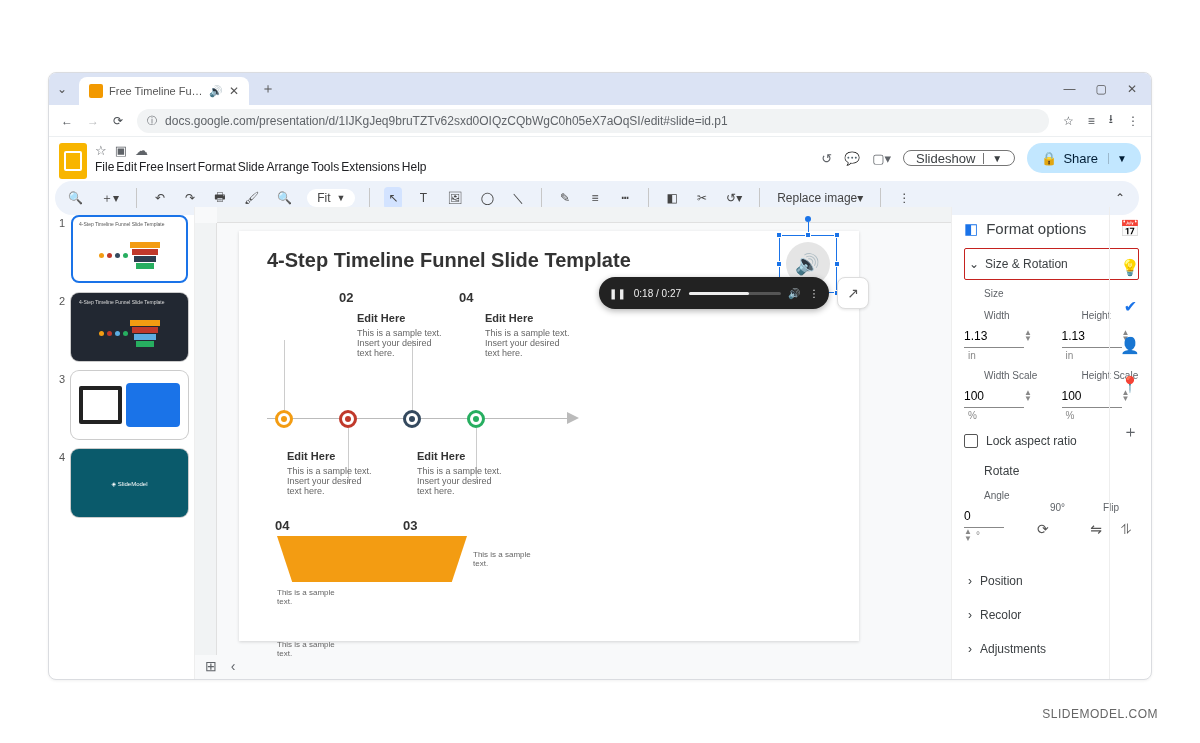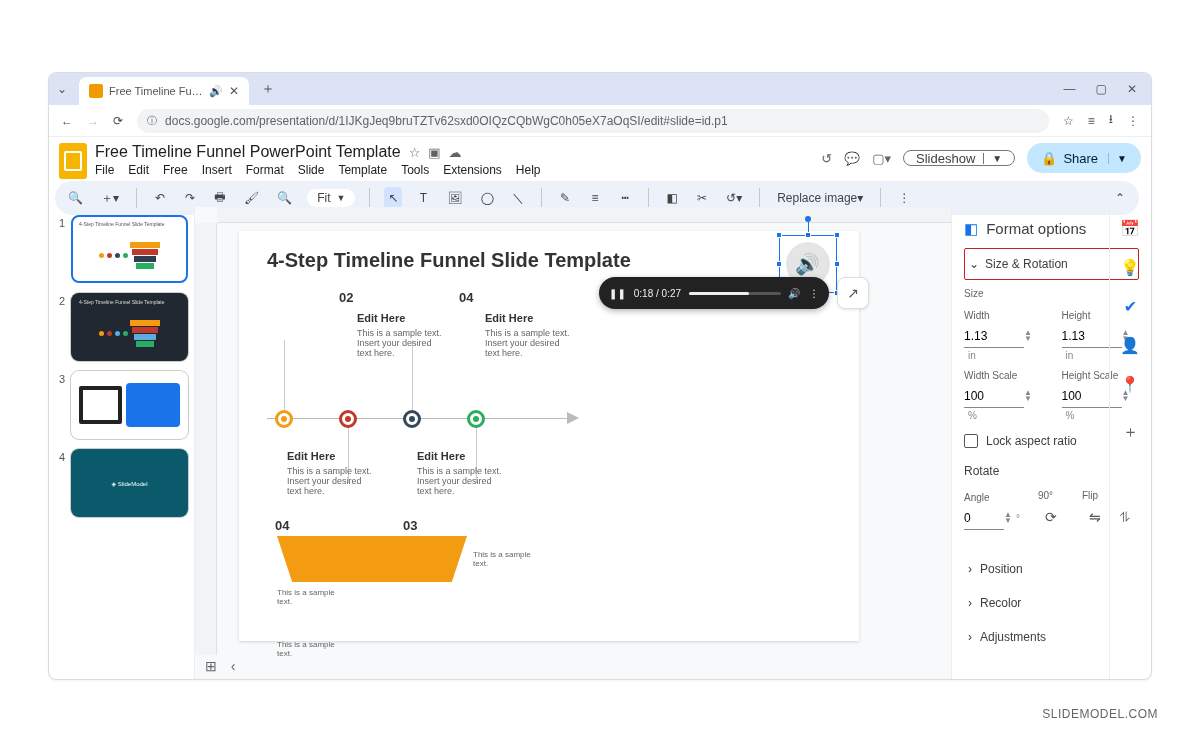--- a/index.html
+++ b/index.html
@@ -23,21 +23,21 @@
 .addr-row .url-box { flex: 1; display: flex; gap: 8px; align-items: center; height: 24px; background: #f1f3f4; border-radius: 14px; padding: 0 10px; color: #5f6368; }
 .addr-row .url-box .lock { font-size: 10px; }
 
 
 .app-title { display: flex; align-items: flex-start; padding: 6px 10px 0 10px; gap: 8px; }
 .slides-logo { width: 28px; height: 36px; background: #f8b500; border-radius: 3px; position: relative; }
 .slides-logo::after { content:''; position:absolute; left:5px; right:5px; top:8px; bottom:8px; border:2px solid #fff; border-radius:2px; }
 .app-name { font-size: 16px; color: #202124; }
 .title-line { display:flex; align-items:center; gap:8px; }
 .title-icon { color:#5f6368; font-size:13px; }
-.menubar { display:flex; gap:14px; font-size:12px; color:#202124; margin-top:2px; }
+.menubar { display:flex; gap:2px; font-size:12px; color:#202124; margin-top:2px; }
 .title-right { margin-left:auto; display:flex; align-items:center; gap:12px; }
 .slideshow-btn { display:flex; align-items:center; height:16px; border:1px solid #757575; border-radius:18px; padding:0 12px; font-size:13px; color:#3c4043; }
 .slideshow-drop { border-left:1px solid #757575; padding-left:8px; margin-left:8px; font-size:10px; }
 .share-btn { display:flex; align-items:center; gap:6px; height:30px; background:#c2e7ff; border-radius:18px; padding:0 14px; font-size:13px; color:#001d35; }
 .share-drop { border-left:1px solid rgba(0,0,0,.2); padding-left:8px; margin-left:4px; font-size:10px; }
 
 
 .toolbar { height: 34px; display:flex; align-items:center; gap:12px; padding:0 10px; margin-top:2px; margin-left:6px; margin-right:12px; background:#edf2fa; border-radius:20px; color:#444; font-size:12px; }
 .toolbar .sep { width:1px; height:20px; background:#c7c7c7; margin:0 2px; }
 .tb-btn { display:inline-flex; align-items:center; justify-content:center; min-width:18px; height:22px; padding:0 3px; border-radius:4px; cursor:pointer; }
@@ -108,21 +108,21 @@
 .popout-btn { position:absolute; left:642px; top:70px; width:32px; height:32px; background:#fff; border-radius:8px; border:1px solid #ddd; display:flex; align-items:center; justify-content:center; font-size:14px; color:#555; box-shadow:0 1px 3px rgba(0,0,0,.1); }
 
 .bottom-bar { position:absolute; left:0; right:0; bottom:0; height:26px; display:flex; align-items:center; padding:0 10px; gap:14px; color:#5f6368; font-size:14px; }
 
 
 .panel { width:200px; border-left:1px solid #eee; padding:12px; font-size:12px; color:#3c4043; }
 .panel-title { display:flex; align-items:center; gap:8px; font-size:15px; font-weight:500; margin-bottom:10px; }
 .panel-title .close { margin-left:auto; color:#555; font-size:16px; cursor:pointer; }
 .section-hdr { display:flex; align-items:center; gap:6px; font-size:12px; font-weight:500; padding:8px 4px; border-radius:4px; }
 .section-hdr.highlighted { border:1.5px solid #c5221f; border-radius:2px; margin-bottom:6px; }
-.lbl { font-size:10px; color:#5f6368; margin-top:8px; margin-bottom:3px; }
+.lbl { font-size:10px; color:#5f6368; margin-top:8px; margin-bottom:3px;margin-left:20px; }
 .inp { width:60px; height:24px; border:none; border-bottom:1px solid #888; font-size:12px; padding:2px 0; }
 .row2 { display:flex; gap:20px; }
 .unit { font-size:10px; color:#888; margin-left:4px; }
 .spin { font-size:8px; color:#888; display:inline-block; line-height:.8; vertical-align:middle; }
 .cb-row { display:flex; align-items:center; gap:8px; margin-top:12px; }
 .cb { width:14px; height:14px; border:1.5px solid #555; border-radius:2px; }
 .rotate-row { display:flex; gap:18px; margin-top:4px; align-items:flex-end; }
 .rot-icon { width:26px; height:26px; display:flex; align-items:center; justify-content:center; font-size:14px; color:#555; }
 .collapsed { display:flex; align-items:center; gap:8px; padding:10px 4px; cursor:pointer; }
 
@@ -163,33 +163,32 @@
     <span>☆</span>
     <span>≡</span>
     <span>⭳</span>
     <span>⋮</span>
   </div>
 
   <div class="app-title">
     <div class="slides-logo"></div>
     <div>
       <div class="title-line">
-        <span class="app-name">Free Timeline Funnel PowerPoint Template</span>
         <span class="title-icon">☆</span>
         <span class="title-icon">▣</span>
         <span class="title-icon">☁</span>
       </div>
       <div class="menubar">
         <span>File</span>
         <span>Edit</span>
         <span>Free</span>
         <span>Insert</span>
         <span>Format</span>
         <span>Slide</span>
-        <span>Template</span>
+        <span>Arrange</span>
         <span>Tools</span>
         <span>Extensions</span>
         <span>Help</span>
       </div>
     </div>
     <div class="title-right">
       <span class="title-icon">↺</span>
       <span class="title-icon">💬</span>
       <span class="title-icon">▢▾</span>
       <div class="slideshow-btn">

